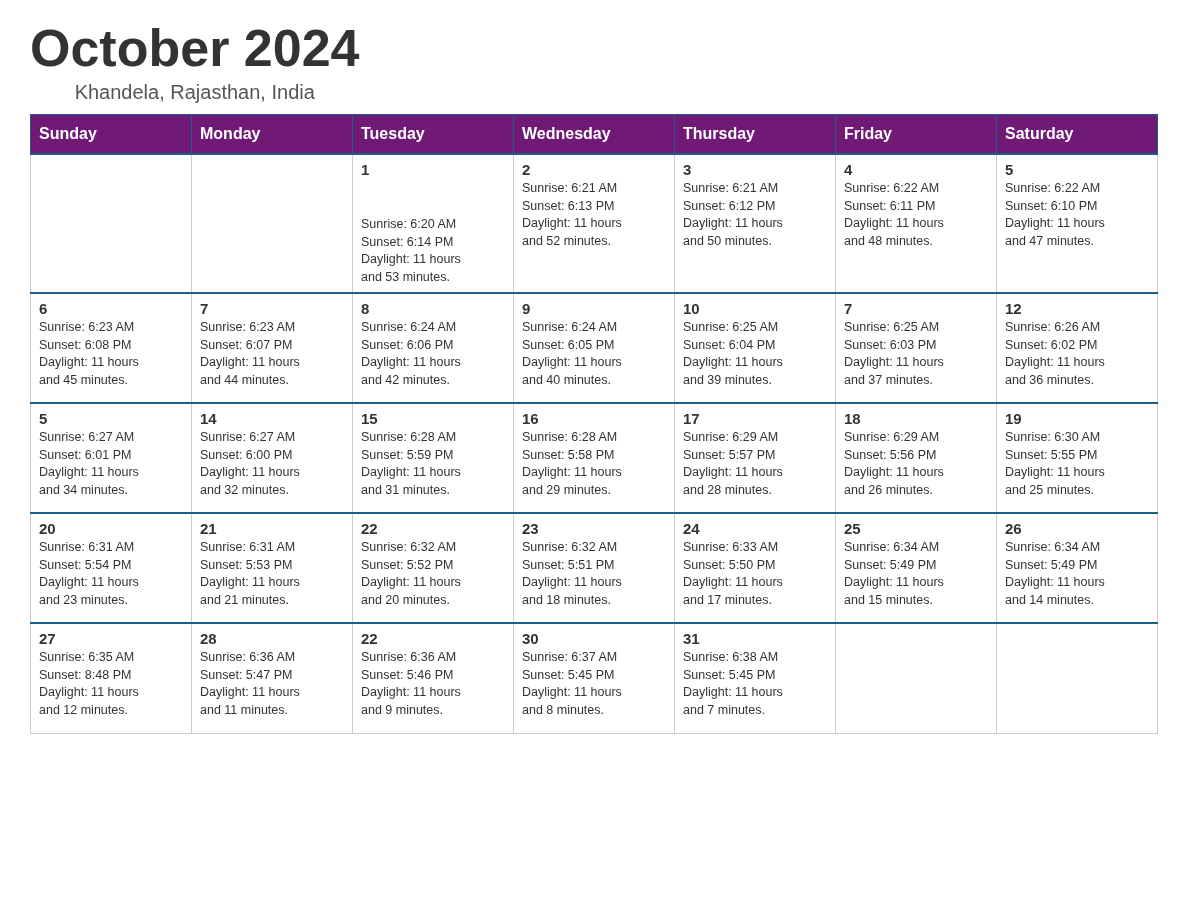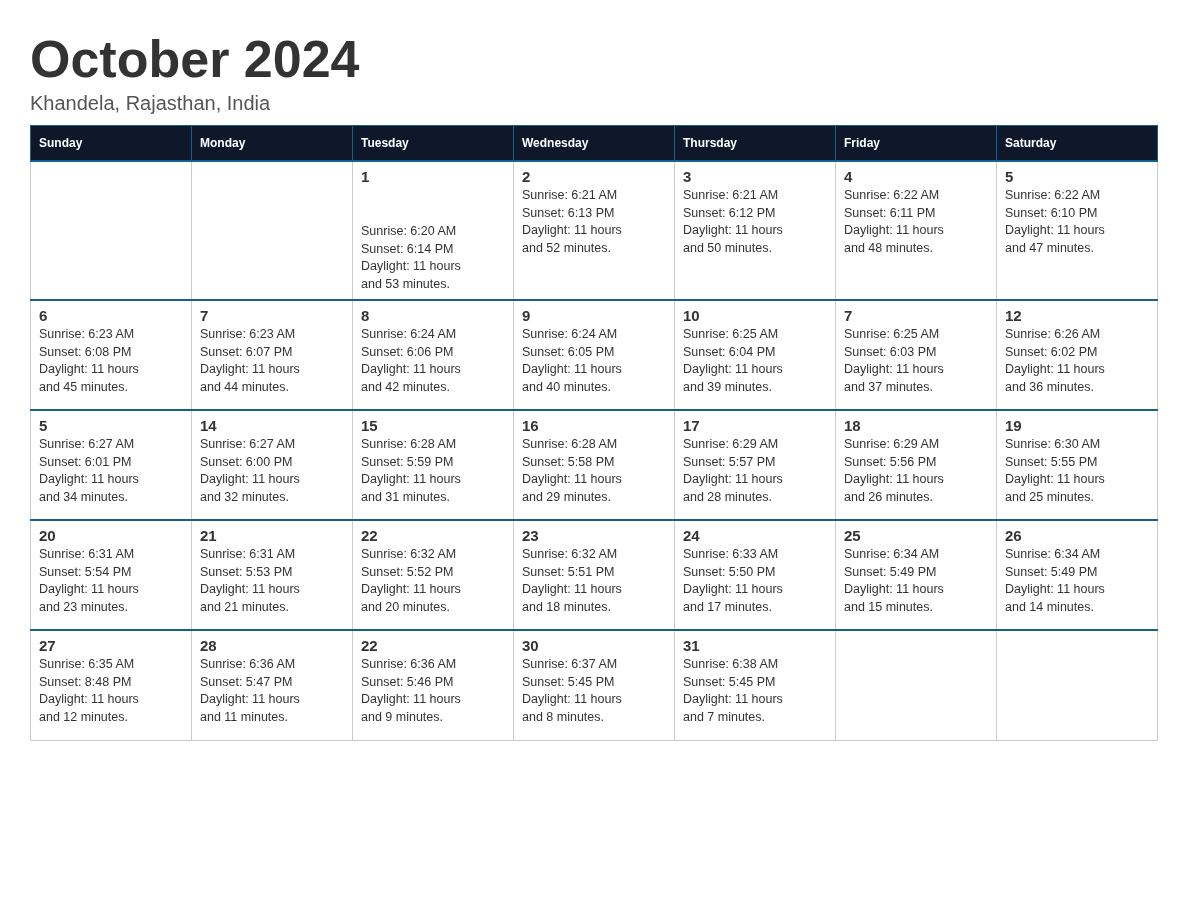--- a/index.html
+++ b/index.html
@@ -40,45 +40,44 @@
       margin-left: 3px;
       margin-top: 4px;
     }
     .logo-blue {
       font-size: 28px;
       font-weight: bold;
       color: #1a7abf;
       margin-left: 4px;
     }
     .title-section {
-      text-align: left;
-      margin-top: 11px;
+      text-align: center;
     }
     .month-title {
       font-size: 52px;
       font-weight: bold;
       color: #333;
       line-height: 1.1;
     }
     .location {
       font-size: 20px;
       color: #555;
       margin-top: 4px;
     }
     table {
       width: 100%;
       border-collapse: collapse;
       margin-top: 10px;
     }
     thead th {
-      background-color: #0f172a;
+      background-color: #701a75;
       color: #fff;
       padding: 10px 8px;
       text-align: left;
-      font-size: 12px;
+      font-size: 16px;
       font-weight: bold;
       border: 1px solid #1a5f8a;
     }
     tbody td {
       vertical-align: top;
       border: 1px solid #ccc;
       padding: 6px 8px;
       width: 14.28%;
       height: 110px;
       font-size: 13px;

